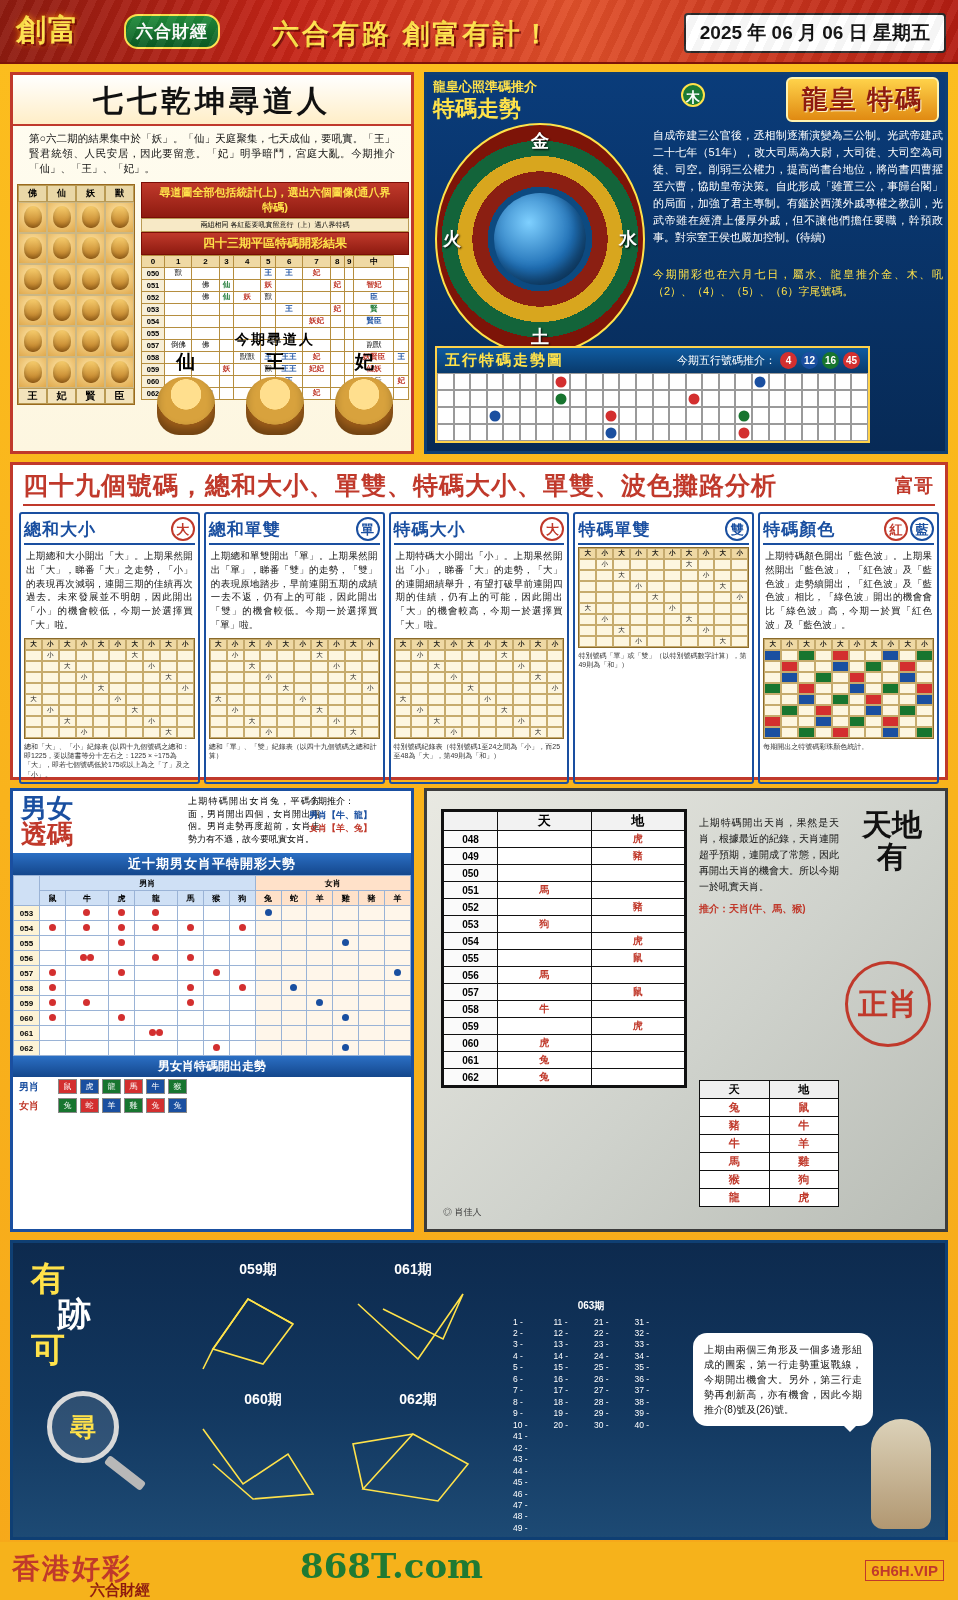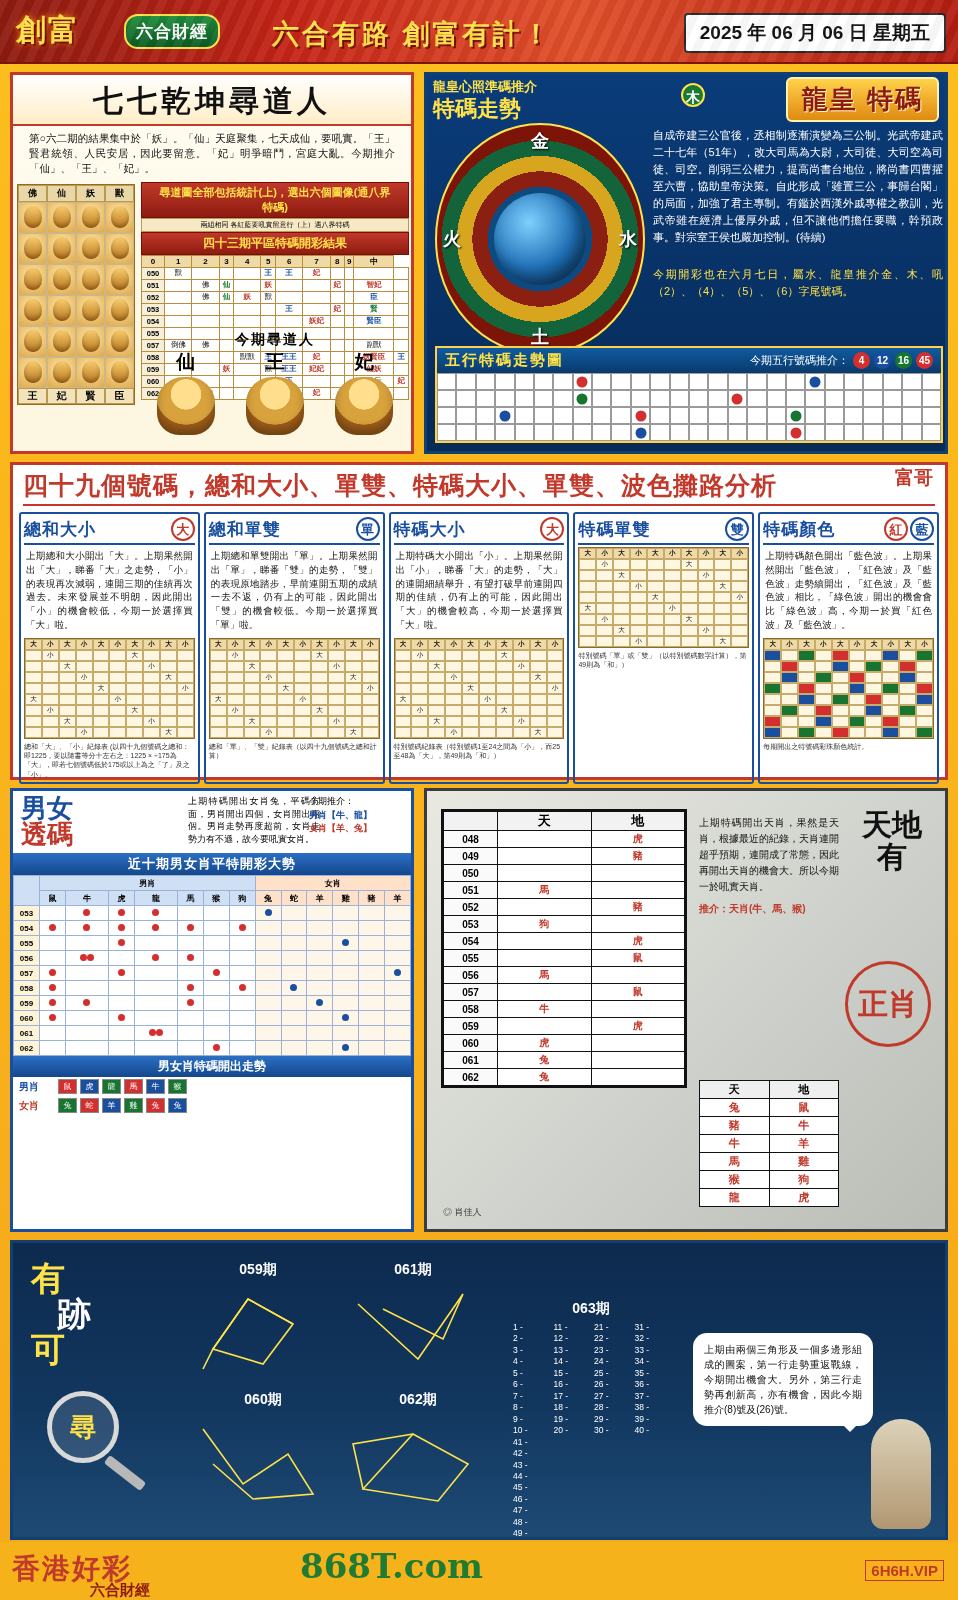--- a/index.html
+++ b/index.html
@@ -149,41 +149,41 @@
     box-shadow: inset -6px -8px 14px rgba(0,0,0,.4);
   }
   .bagua .el { position:absolute; font-size:18px; font-weight:bold; color:#fff; text-shadow:1px 1px 2px #000;}
   .bagua .el.n { left:50%; top:4px; transform:translateX(-50%);}
   .bagua .el.s { left:50%; bottom:4px; transform:translateX(-50%);}
   .bagua .el.w { left:6px; top:50%; transform:translateY(-50%);}
   .bagua .el.e { right:6px; top:50%; transform:translateY(-50%);}
   .bagua-note { position:absolute; bottom:-2px; left:0; width:100%; text-align:center; color:#cfe4ff; font-size:8px;}
   .dragon-text { position:absolute; left: 226px; top: 52px; width: 290px; color:#fff; font-size:11px; line-height:1.55; text-align:justify;}
   .dragon-text .hl { color:#ffe24a; display:block; margin-top:20px;}
-  .wuxing-box { position:absolute; left: 8px; bottom: 8px; width: 508px; background:#fff; border:2px solid #ffd24a;}
+  .wuxing-box { position:absolute; left: 8px; bottom: 8px; width: 435px; background:#fff; border:2px solid #ffd24a;}
   .wuxing-title { display:flex; align-items:center; justify-content:space-between; background:linear-gradient(180deg,#0f5ba0,#093a6c); padding:3px 8px;}
   .wuxing-title .t { color:#ffe24a; font-size:15px; font-weight:bold; letter-spacing:2px;}
   .wuxing-title .r { color:#fff; font-size:11px; display:flex; align-items:center; gap:4px;}
   .ball { display:inline-block; width:17px;height:17px;border-radius:50%; color:#fff; font-size:10px; text-align:center; line-height:17px; font-weight:bold;}
   .ball.red{background:#d32f2f;} .ball.blue{background:#1a4fa0;} .ball.green{background:#17752f;}
   .wuxing-grid { display:grid; grid-template-columns: repeat(26,1fr); }
   .wuxing-grid div { border:1px solid #9a9a9a; height:17px; position:relative;}
   .wuxing-grid div.m:after{
     content:""; position:absolute; left:50%; top:50%; transform:translate(-50%,-50%);
     width:11px;height:11px;border-radius:50%;
   }
   .wuxing-grid div.mr:after{ background:#d32f2f;}
   .wuxing-grid div.mb:after{ background:#1a4fa0;}
   .wuxing-grid div.mg:after{ background:#17752f;}
 
   
   .p-mid { left: 10px; top: 462px; width: 938px; height: 318px; background:#fff; border:3px solid #c0392b;}
   .mid-title { position:relative; padding: 4px 10px 2px; }
   .mid-title .big { font-size: 25px; font-weight: bold; color:#c0392b; font-family:"DejaVu Serif",serif; letter-spacing:1px;}
-  .mid-title .sig { position:absolute; right:12px; top:0; font-size:19px; font-weight:bold; color:#c0392b;}
+  .mid-title .sig { position:absolute; right:12px; top:8px; font-size:19px; font-weight:bold; color:#c0392b;}
   .mid-title .rule { height:2px; background:#c0392b; margin-top:2px;}
   .cols { display:flex; gap:4px; padding: 4px 6px;}
   .col { flex:1; border:2px solid #1a4fa0; border-radius:3px; padding:3px; }
   .col-head { display:flex; align-items:center; justify-content:space-between; border-bottom:2px solid #1a4fa0; padding-bottom:2px;}
   .col-head .ct { font-size:17px; font-weight:bold; color:#1a4fa0; letter-spacing:1px;}
   .col-head .cb { width:24px;height:24px;border-radius:50%; border:2px solid #c0392b; color:#c0392b; font-size:13px; font-weight:bold; text-align:center; line-height:21px;}
   .col-head .cb.blue { border-color:#1a4fa0; color:#1a4fa0;}
   .col-text { font-size:9.5px; line-height:1.45; padding:4px 2px; text-align:justify; color:#111;}
   .mini-grid { display:grid; grid-template-columns: repeat(10,1fr); border:1px solid #8a6a2a; margin-top:2px;}
   .mini-grid div { border:1px solid #c6ab6d; height:11px; font-size:6.5px; text-align:center; background:#fdf6e0; color:#111;}
@@ -241,21 +241,21 @@
   .tracks-logo { position:absolute; left:18px; top:18px; color:#ffe24a; font-size:34px; font-weight:bold; font-family:"DejaVu Serif",serif; line-height:1.05;}
   .tracks-logo .s2{ margin-left:26px; color:#fff;}
   .tracks-logo .s3{ margin-left:0;}
   .mag { position:absolute; left:34px; top:148px; width:72px;height:72px; border-radius:50%; border:5px solid #d9d9d9; background:rgba(255,255,255,0.12);}
   .mag:after{ content:""; position:absolute; right:-34px; bottom:-20px; width:46px;height:10px; background:#b8b8b8; transform:rotate(38deg); border-radius:3px;}
   .mag-ch { position:absolute; left:50%; top:50%; transform:translate(-50%,-50%); color:#ffe24a; font-size:26px; font-weight:bold;}
   .trk { position:absolute; color:#fff; }
   .trk .lbl { font-size:14px; font-weight:bold; text-align:center; }
   .trk svg { display:block; }
   .num-cols { position:absolute; left:500px; top:56px; width:156px; color:#fff; font-size:8.5px; line-height:1.35;}
-  .num-cols .t { text-align:center; font-size:14px; font-weight:bold; margin-bottom:4px;}
+  .num-cols .t { text-align:center; font-size:10px; font-weight:bold; margin-bottom:4px;}
   .num-cols .grid { display:grid; grid-template-columns: repeat(4,1fr); column-gap:6px;}
   .bubble { position:absolute; left:680px; top:90px; width:180px; background:#fff; border-radius:14px; padding:9px 11px; font-size:10px; line-height:1.5; color:#111; text-align:justify;}
   .bubble:after{ content:""; position:absolute; right:16px; bottom:-13px; border:7px solid transparent; border-top-color:#fff;}
   .tracks-figure { position:absolute; right:14px; bottom:8px; width:60px; height:110px;
     background: linear-gradient(180deg,#f2e3c3,#c2a071); border-radius:30px 30px 12px 12px; opacity:.9;}
 
   
   .footer { position:absolute; left:0; bottom:0; width:958px; height:58px; background:#f6b21b;}
   .footer .hk { position:absolute; left:12px; top:8px; font-size:28px; font-weight:bold; color:#c0392b; letter-spacing:2px; font-family:"DejaVu Serif",serif;}
   .footer .site { position:absolute; left:300px; top:4px; font-size:34px; font-weight:bold; color:#1f7a33; font-family:"DejaVu Serif",serif;}

